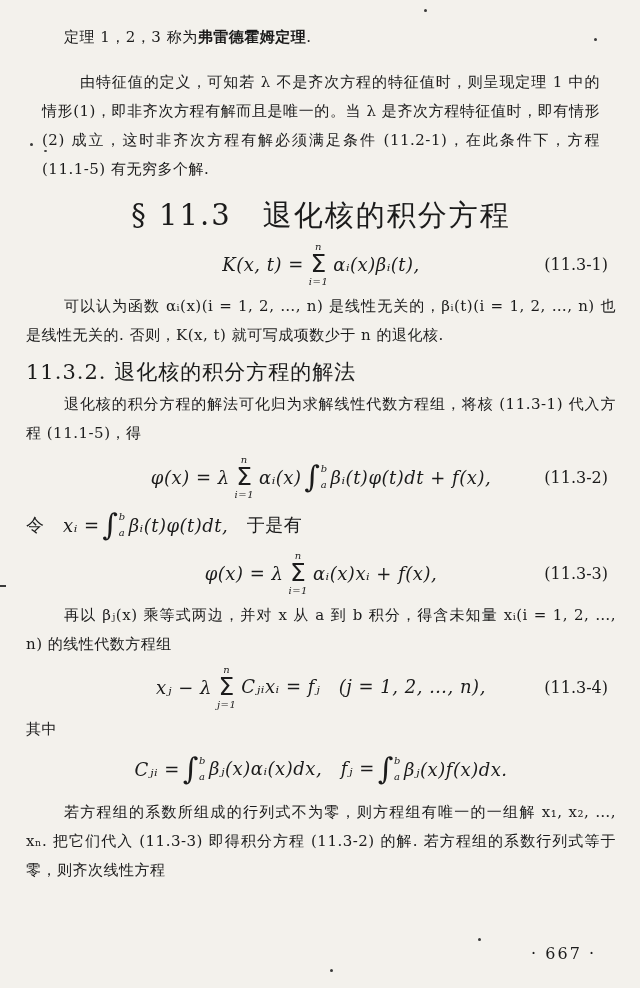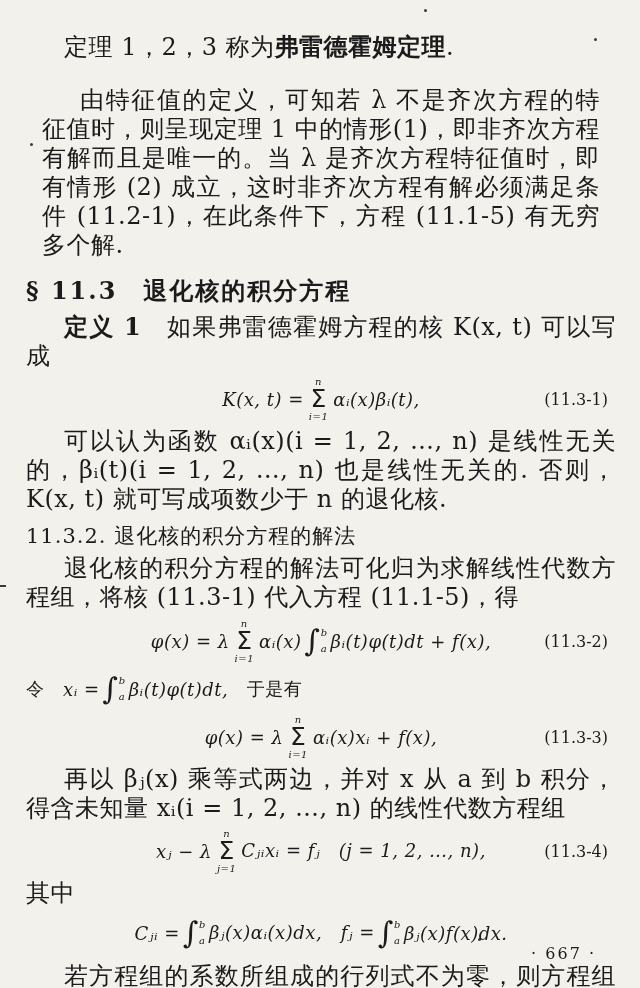--- a/index.html
+++ b/index.html
@@ -2,25 +2,25 @@
 <html><head>
 <meta charset="utf-8">
 <style>
   html,body{margin:0;padding:0;}
   body{
     width:640px;height:988px;overflow:hidden;
     background:#f3f1ec;color:#1b1b1b;
     font-family:"DejaVu Serif","Liberation Serif",serif;
   }
   .page{position:relative;width:640px;height:988px;padding:8px 24px 0 26px;box-sizing:border-box;}
-  .para{font-size:24px;line-height:29px;text-align:justify;letter-spacing:0.5px;}
+  .para{font-size:15px;line-height:29px;text-align:justify;letter-spacing:0.5px;}
   .ind{text-indent:38px;}
   .b{font-weight:bold;}
   h2.sec{
-    font-size:24px;font-weight:bold;
+    font-size:29px;font-weight:normal;text-align:center;
     margin:6px 0 6px 0;line-height:30px;letter-spacing:2px;
   }
   h3.sub{
     font-size:21px;font-weight:normal;margin:4px 0 2px 0;line-height:28px;letter-spacing:1px;
   }
   
   .eq{
     position:relative;display:flex;align-items:center;justify-content:center;
     height:56px;font-size:18px;font-style:italic;letter-spacing:0.5px;
   }
@@ -54,21 +54,20 @@
   <div class="speck" style="left:478px;top:938px;width:3px;height:3px;"></div>
   <div class="speck" style="left:330px;top:969px;width:3px;height:3px;"></div>
 
   <p class="para ind"><span>定理 1，2，3 称为</span><span class="b">弗雷德霍姆定理</span><span>.</span></p>
 
   <p class="para ind" style="margin:16px;">由特征值的定义，可知若 λ 不是齐次方程的特征值时，则呈现定理 1 中的情形(1)，即非齐次方程有解而且是唯一的。当 λ 是齐次方程特征值时，即有情形 (2) 成立，这时非齐次方程有解必须满足条件 (11.2-1)，在此条件下，方程 (11.1-5) 有无穷多个解.</p>
 
   <h2 class="sec">§ 11.3　退化核的积分方程</h2>
 
 
-  <p class="para ind" style="margin:4px 0 0 0;"><span class="b">定义 1</span><span>　如果弗雷德霍姆方程的核 K(x, t) 可以写成</span></p>
 
   <div class="eq">
     <span class="m">K(x, t) =</span>
     <span class="sum">
       <span class="lim">n</span>
       <span class="sg">Σ</span>
       <span class="lim">i=1</span>
     </span>
     <span class="m">αᵢ(x)βᵢ(t),</span>
     <span class="tag">(11.3-1)</span>

